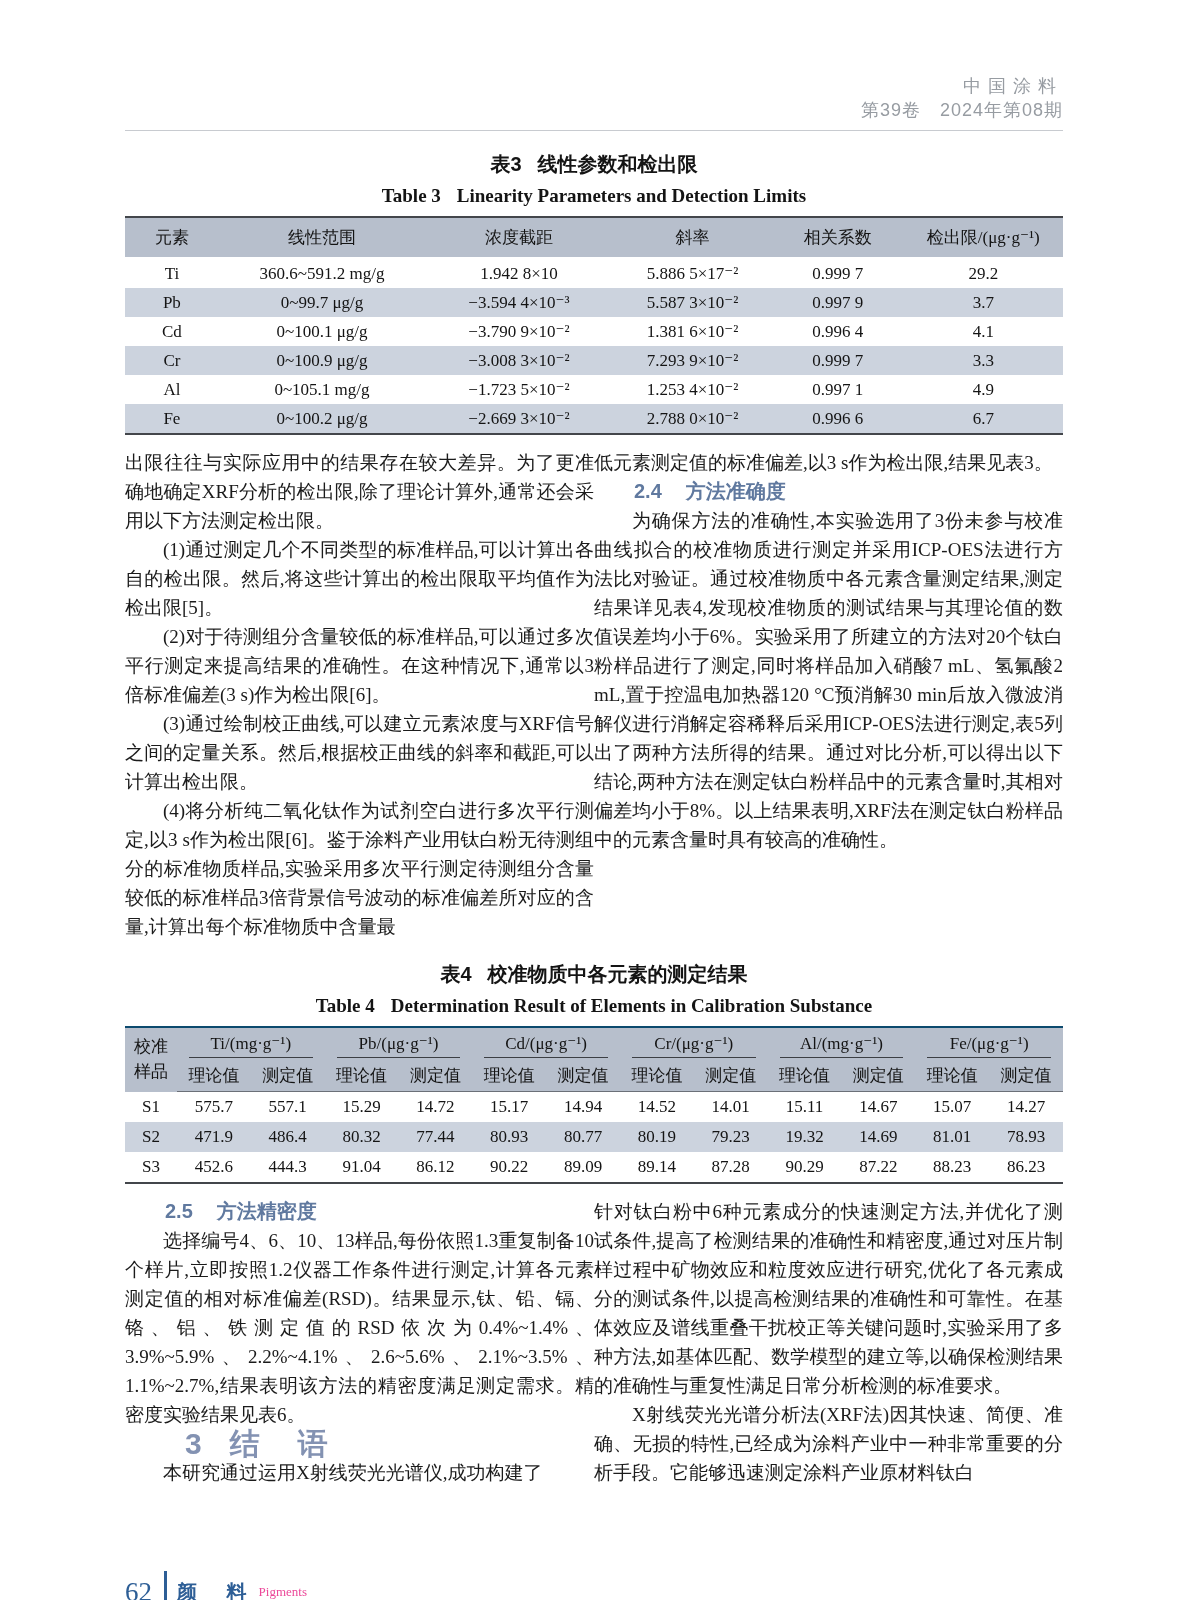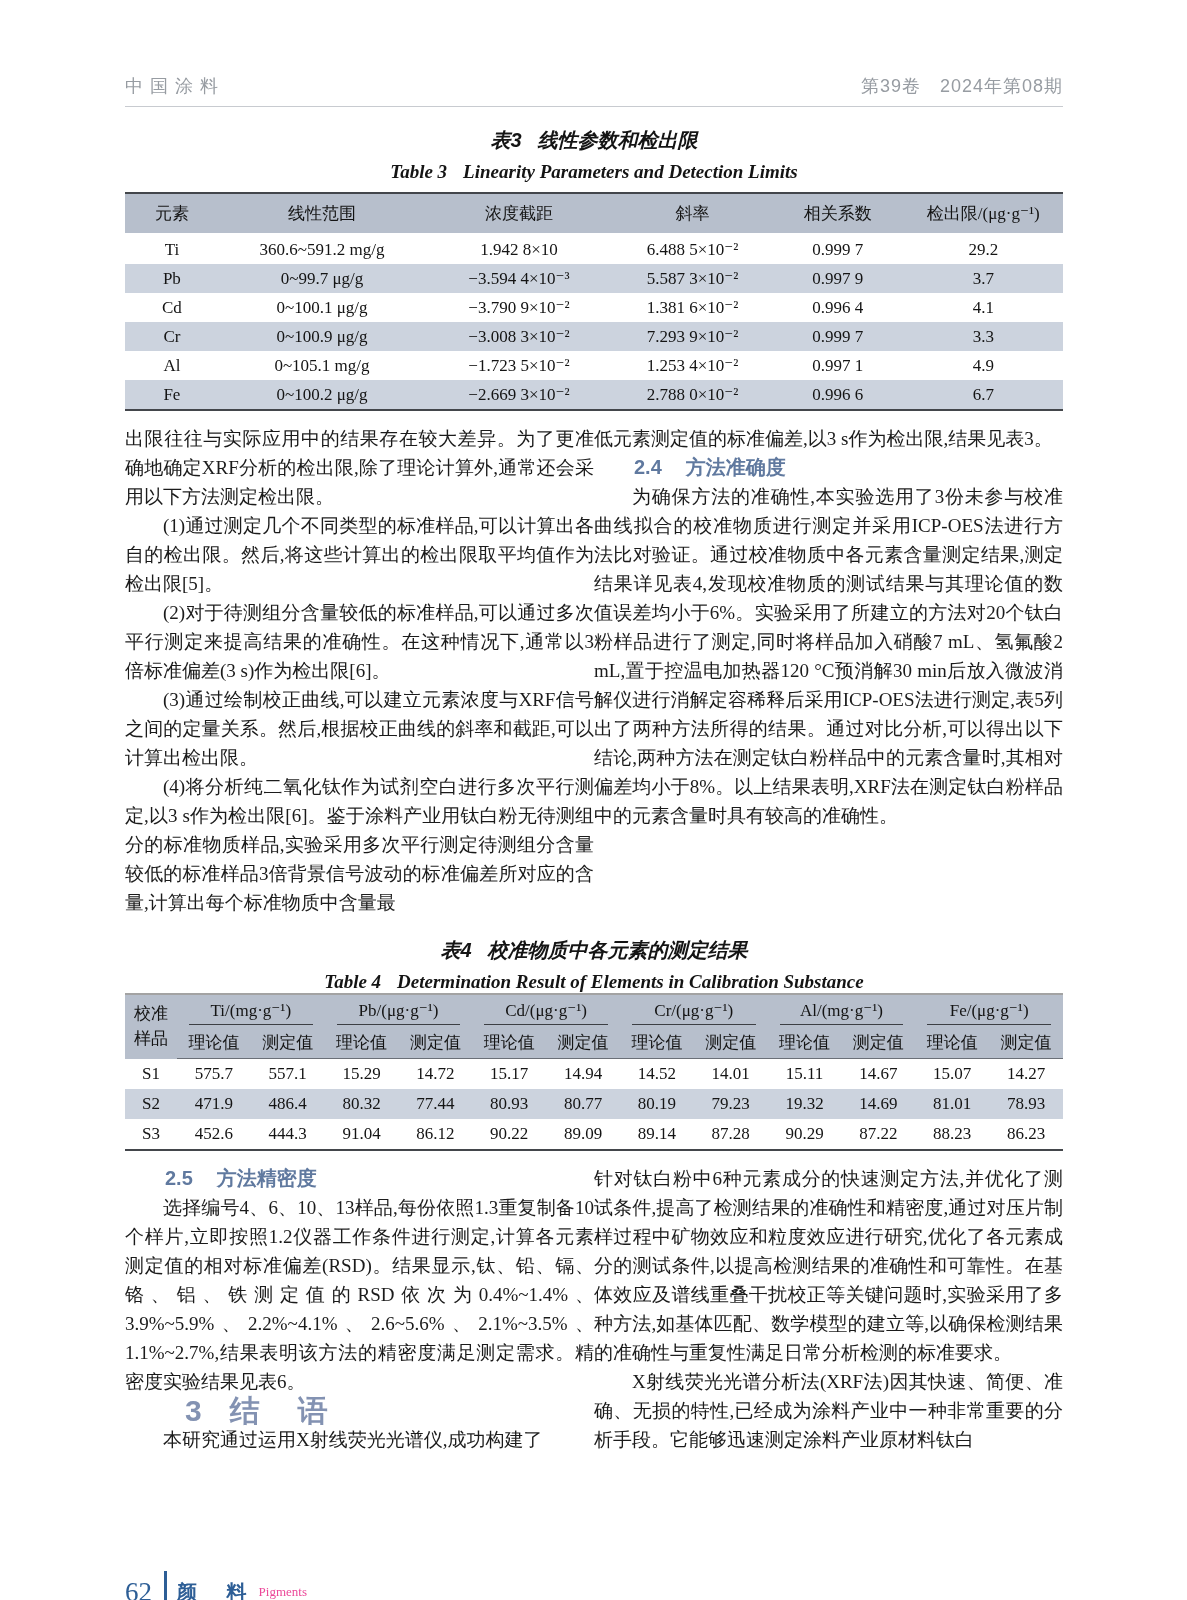--- a/index.html
+++ b/index.html
@@ -14,42 +14,42 @@
     position:relative;width:1187px;height:1600px;margin:0 auto;background:#ffffff;
     overflow:hidden;color:#1f1f1f;
     font-family:"Liberation Serif","DejaVu Serif",serif;
   }
   .content{padding:74px 124px 0 125px;}
 
   
   .page-header{
     display:flex;justify-content:space-between;align-items:flex-end;
     border-bottom:1px solid #c8cbd0;padding-bottom:8px;
-    color:#979ca2;font-size:18px;font-family:"Liberation Sans","DejaVu Sans",sans-serif;
+    color:#979ca2;font-size:18px;font-family:"Liberation Sans","DejaVu Sans",sans-serif;flex-direction:column;
   }
   .journal{letter-spacing:7px;}
   .issue{letter-spacing:1px;}
 
   
-  .caption{text-align:center;font-weight:bold;color:#141414;font-style:italic;}
+  .caption{text-align:center;font-weight:bold;color:#141414;}
   .caption.cn{margin-top:20px;font-size:20px;font-family:"Liberation Sans","DejaVu Sans",sans-serif;}
   .caption.en{margin-top:7px;font-size:19px;font-family:"Liberation Serif","DejaVu Serif",serif;}
   .caption .lbl{margin-right:16px;}
 
   
   table{width:100%;border-collapse:collapse;font-size:17px;color:#141414;}
   thead th{background:var(--thead-bg);font-weight:normal;}
   tbody tr:nth-child(even){background:var(--stripe-bg);}
   td,th{text-align:center;}
 
   .t3{margin-top:9px;border-top:2px solid #43464b;border-bottom:2px solid #43464b;}
   .t3 thead th{padding:8px 4px;border-bottom:2px solid #ffffff;}
   .t3 td{padding:4px 4px;}
 
-  .t4{border-top:2px solid #a3a3a3;border-bottom:2px solid #43464b;}
+  .t4{margin-top:9px;border-top:2px solid #0c4a6e;border-bottom:2px solid #43464b;}
   .t4 thead th{padding:3px 2px;}
   .t4 thead tr.sub th{border-bottom:1px solid #6b7078;padding-bottom:4px;}
   .t4 th.first{width:48px;padding:2px;line-height:1.45;}
   .t4 th.group .u{display:block;margin:2px 10px 0;padding-bottom:3px;border-bottom:1px solid #3c3f44;}
   .t4 td{padding:5px 2px;}
 
   
   .cols{display:flex;margin-top:13px;}
   .col{flex:1;min-width:0;font-size:19px;line-height:29px;text-align:justify;color:#1b1b1b;}
   .col p{margin:0;text-indent:2em;}
@@ -113,21 +113,21 @@
           <th>斜率</th>
           <th>相关系数</th>
           <th>检出限/(μg·g⁻¹)</th>
         </tr>
       </thead>
       <tbody>
           <tr>
             <td>Ti</td>
             <td>360.6~591.2 mg/g</td>
             <td>1.942 8×10</td>
-            <td>6.488 5×10⁻²</td>
+            <td>5.886 5×17⁻²</td>
             <td>0.999 7</td>
             <td>29.2</td>
           </tr>
           <tr>
             <td>Pb</td>
             <td>0~99.7 μg/g</td>
             <td>−3.594 4×10⁻³</td>
             <td>5.587 3×10⁻²</td>
             <td>0.997 9</td>
             <td>3.7</td>

